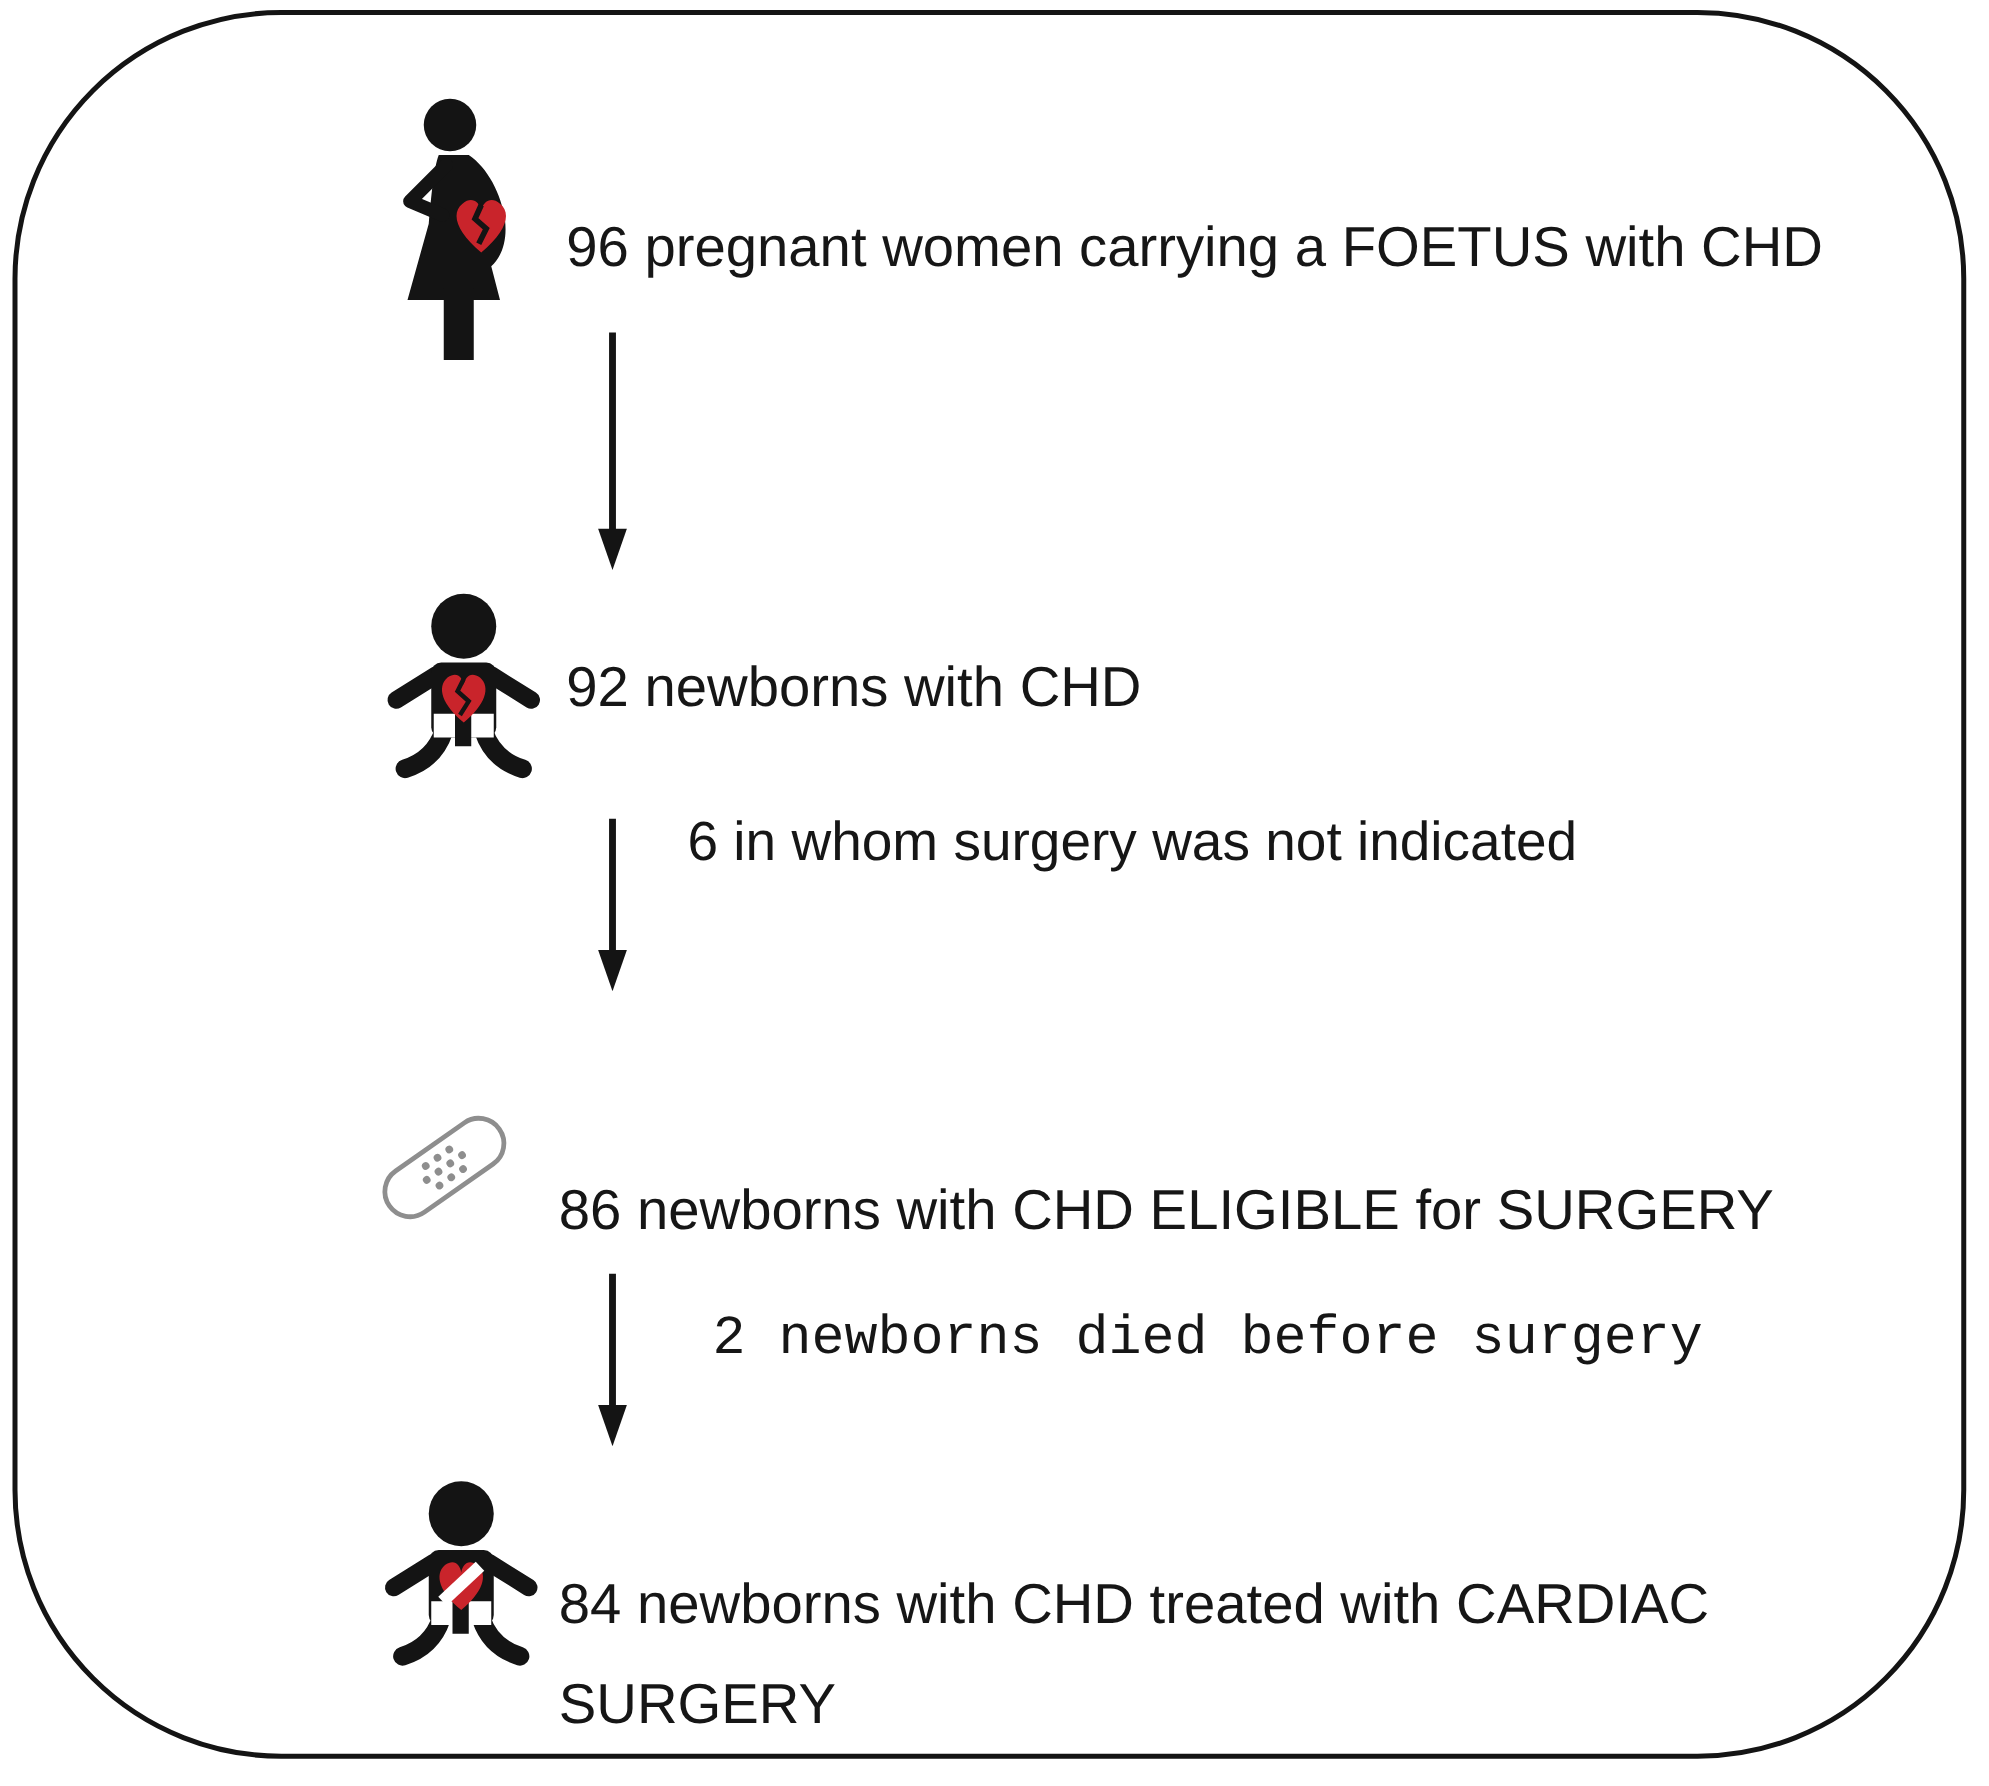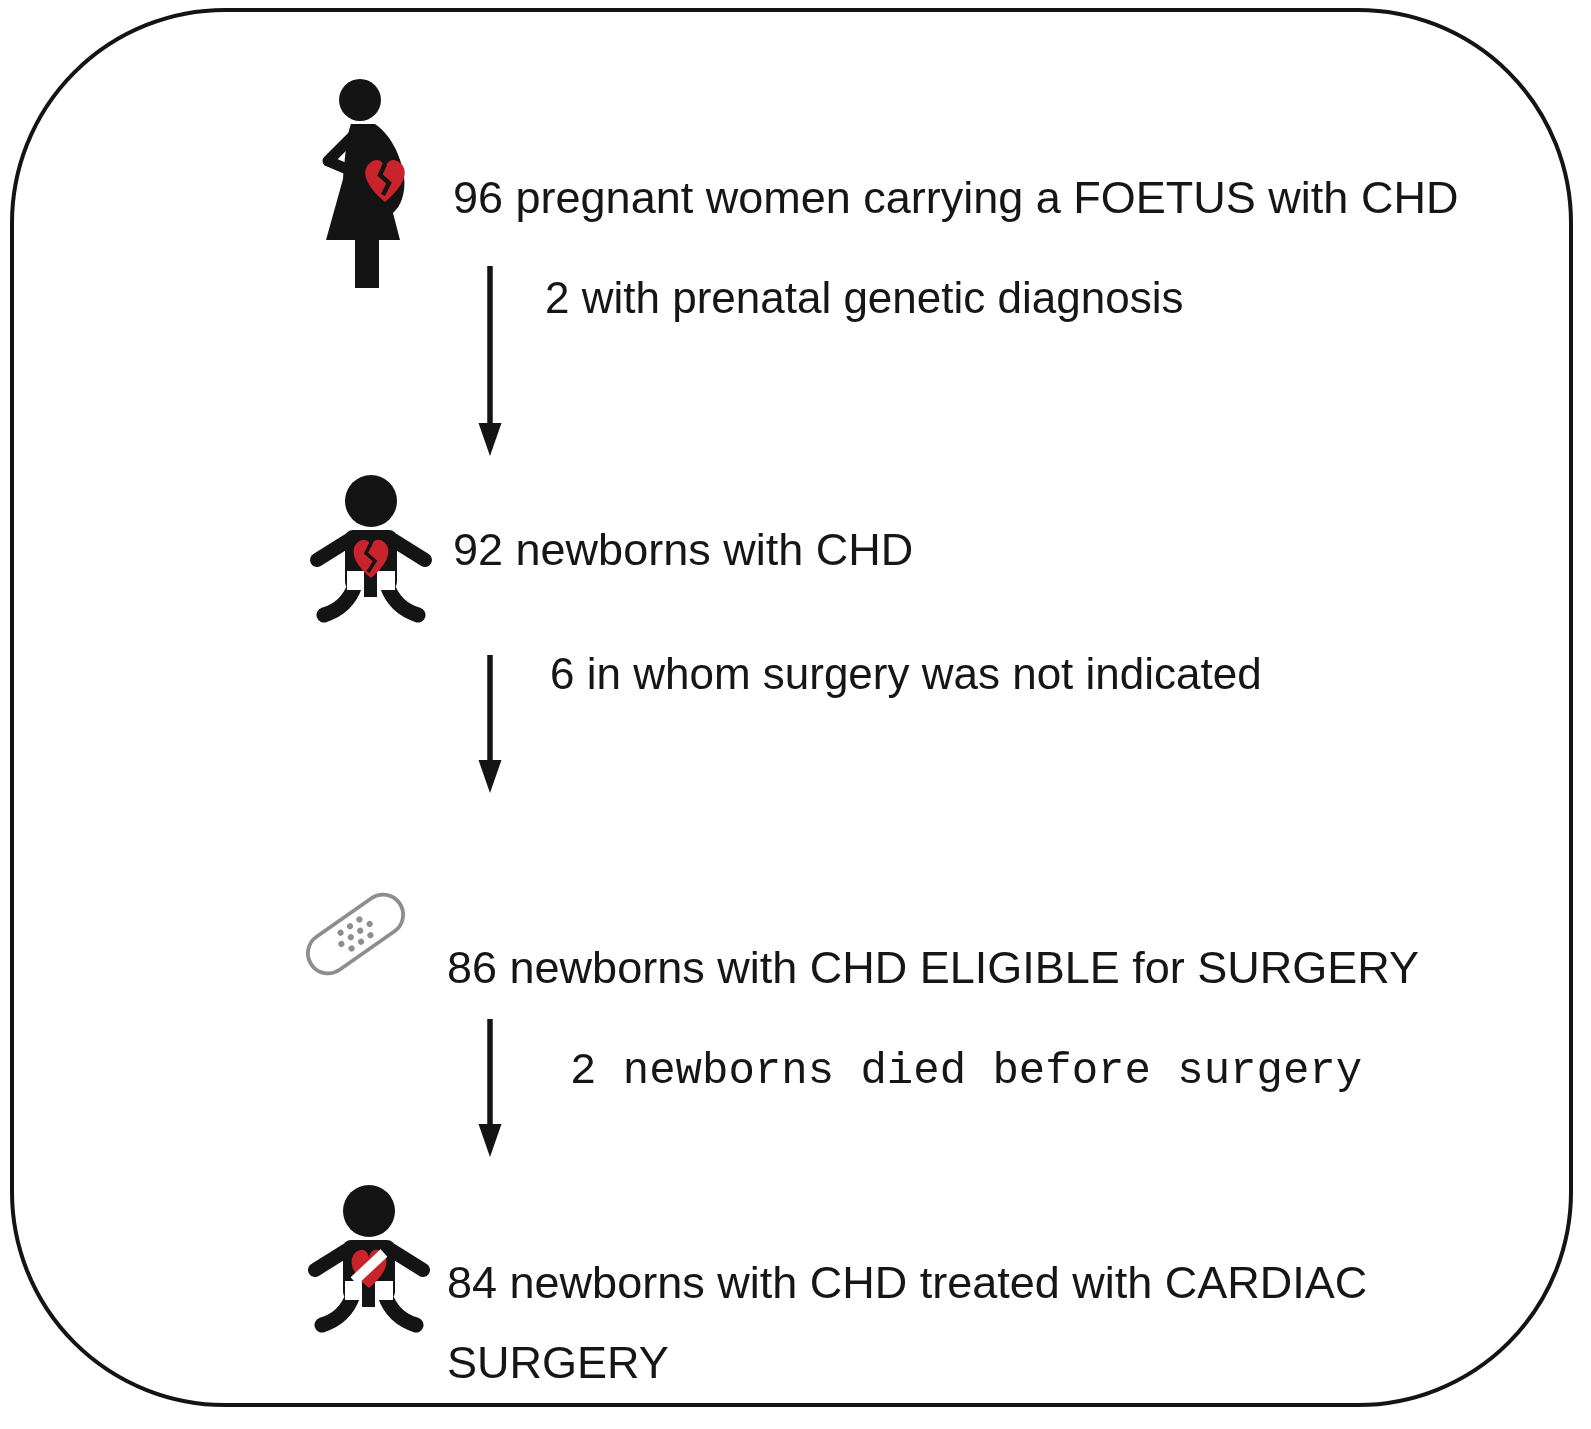--- a/index.html
+++ b/index.html
@@ -54,21 +54,20 @@
 </div>
 <div class="abs node-label" style="left:453px; top:140px;margin-top:30px;">96 pregnant women carrying a FOETUS with CHD</div>
 
 <div class="abs" style="left:475px; top:263px; width:30px; height:196px;">
   <svg width="30" height="196" viewBox="0 0 30 196">
     <line x1="15" y1="3" x2="15" y2="162" stroke="#141414" stroke-width="5.5"></line>
     <polygon points="3.5,160 26.5,160 15,193" fill="#141414"></polygon>
   </svg>
 </div>
 <div class="abs" style="left:545px; top:271px;">
-  <div class="excl-line">2 with prenatal genetic diagnosis</div>
 </div>
 
 <div class="abs" style="left:302px; top:473px; width:138px; height:150px;">
   <svg width="138" height="150" viewBox="0 0 138 150">
     <circle cx="69" cy="28" r="26" fill="#141414"></circle>
     <path d="M47,67 L15,87" stroke="#141414" stroke-width="14" stroke-linecap="round"></path>
     <path d="M91,67 L123,87" stroke="#141414" stroke-width="14" stroke-linecap="round"></path>
     <path d="M53,112 C48,127 38,137 22,142" stroke="#141414" stroke-width="15" fill="none" stroke-linecap="round"></path>
     <path d="M85,112 C90,127 100,137 116,142" stroke="#141414" stroke-width="15" fill="none" stroke-linecap="round"></path>
     <rect x="43" y="57" width="52" height="60" rx="8" fill="#141414"></rect>

